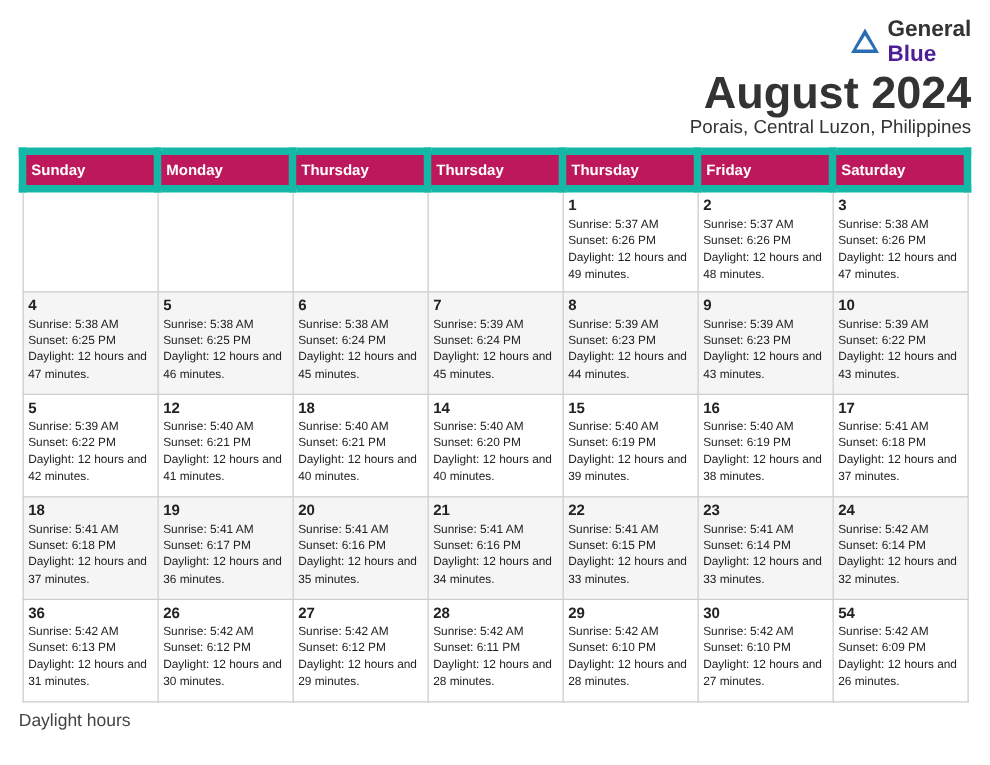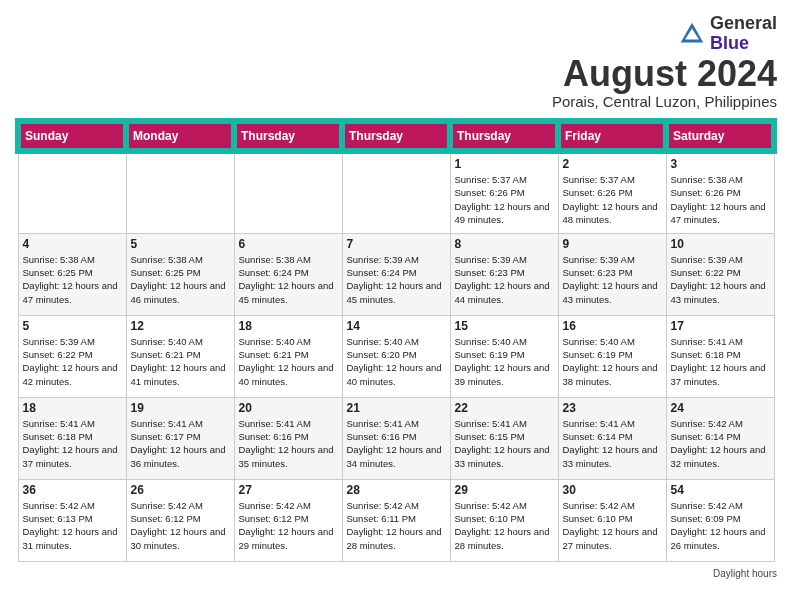--- a/index.html
+++ b/index.html
@@ -93,23 +93,22 @@
     .day-info {
       font-size: 9.5px;
       line-height: 1.4;
       color: #222;
     }
     .empty-cell {
       background: #fff !important;
     }
     .footer {
       margin-top: 6px;
-      font-size: 10px;
+      font-size: 14px;
       color: #444;
-      text-align: right;
     }
   </style>
 </head>
 <body>
 
 <div class="container">
   <div class="header-row">
     <div class="logo">
       <svg class="logo-icon" viewBox="0 0 40 40">
         <polygon points="20,4 36,32 4,32" fill="#2a6db5"></polygon>

